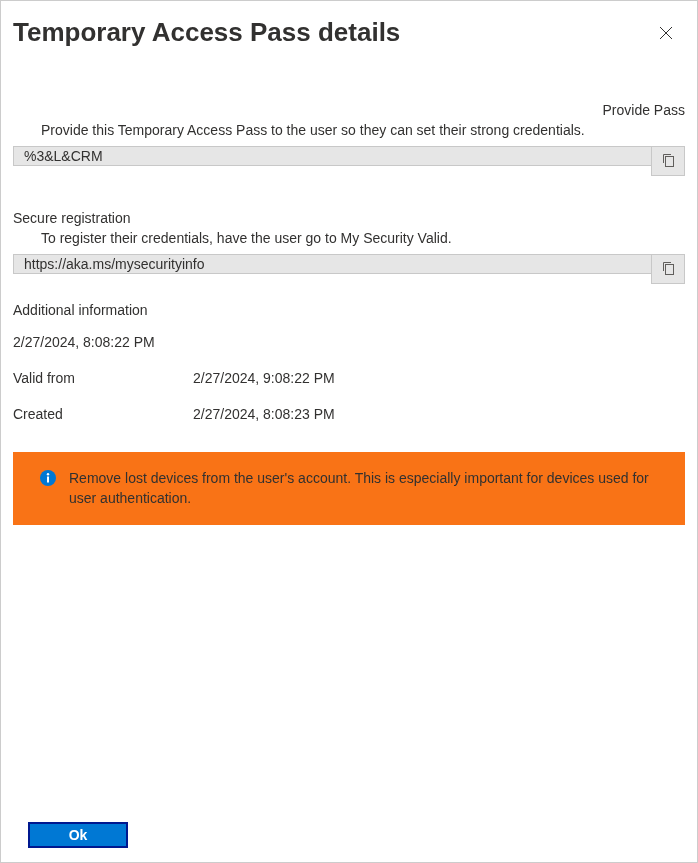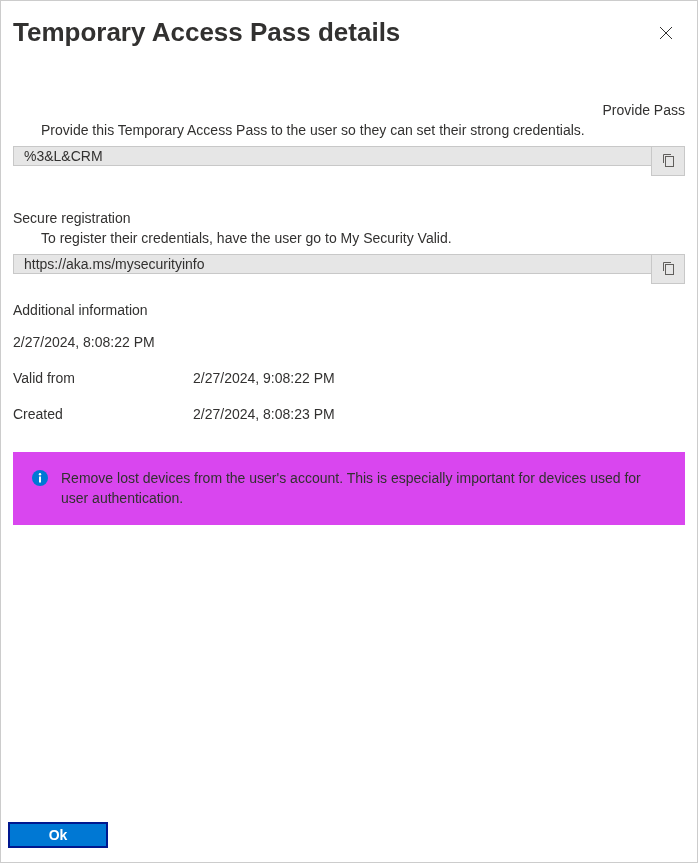--- a/index.html
+++ b/index.html
@@ -101,40 +101,40 @@
     .info-label {
       width: 180px;
       font-size: 14px;
       color: #323130;
     }
     .info-value {
       font-size: 14px;
       color: #323130;
     }
     .notice {
-      background: #d946ef;
-      padding: 16px 18px;
+      background: #f97316;
+      padding: 16px 26px;
       margin-top: 30px;
       display: flex;
       align-items: flex-start;
       gap: 12px;
       line-height: 1.45;
     }
     .notice-icon {
       flex-shrink: 0;
       width: 18px;
       height: 18px;
       margin-top: 1px;
     }
     .notice-text {
       font-size: 14px;
       color: #323130;
     }
     .footer {
-      padding: 12px 12px 14px 7px;
+      padding: 12px 12px 14px 27px;
     }
     .ok-btn {
       min-width: 100px;
       height: 26px;
       background: #0078d4;
       color: #fff;
       border: 2px solid #00188f;
       font-size: 14px;
       font-weight: 600;
       font-family: inherit;

